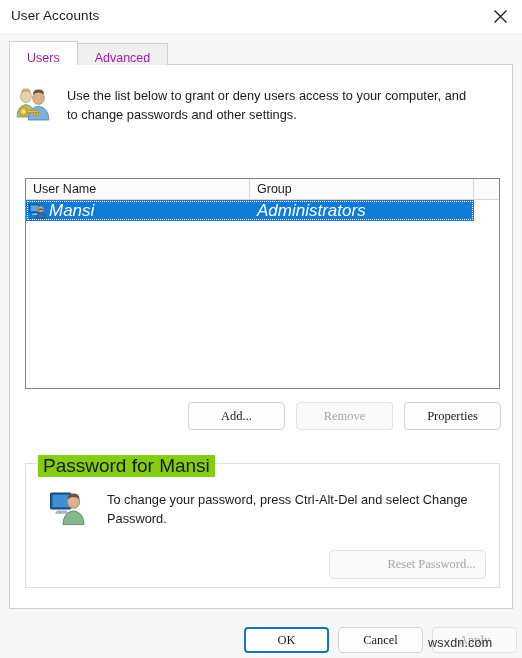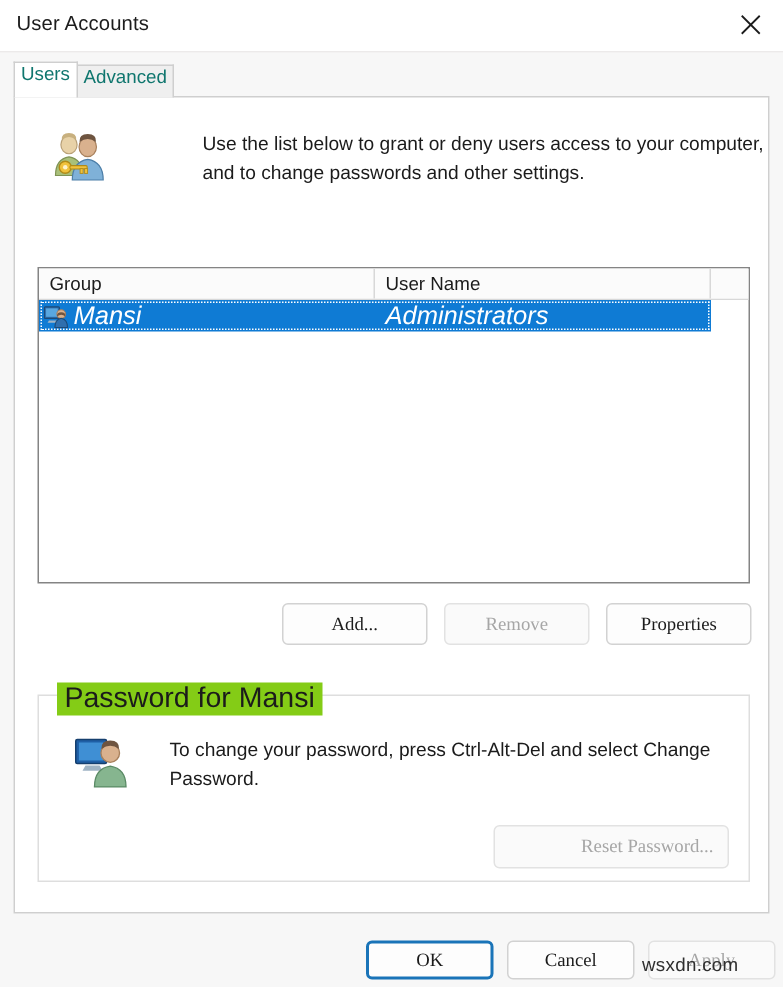--- a/index.html
+++ b/index.html
@@ -57,25 +57,25 @@
   #tabstrip {
     position: absolute;
     left: 9px; top: 42px;
     height: 23px;
     display: flex;
     align-items: flex-end;
     z-index: 4;
   }
   .tab {
     height: 22px;
-    padding: 0 4px;
-    display: flex;
-    align-items: flex-start;
+    padding: 0 17px;
+    display: flex;
+    align-items: flex-end;
     font-size: 12.5px;
-    color: #0f766e;
+    color: #a21caf;
     border: 1px solid #cfcfcf;
     border-bottom: none;
     box-sizing: border-box;
     background: #efefef;
     cursor: default;
     position: relative;
   }
   .tab.active {
     background: #ffffff;
     border-color: #cfcfcf;
@@ -94,25 +94,24 @@
     background: #ffffff;
     border: 1px solid #cfcfcf;
     border-top: 1px solid #cfcfcf;
     box-sizing: border-box;
     z-index: 1;
   }
 
   
   #intro {
     position: absolute;
-    left: 23px;
+    left: 3px;
     top: 21px;
     width: 480px;
     display: flex;
-    gap: 48px;
   }
   #intro-icon {
     width: 46px;
     flex: 0 0 46px;
     height: 40px;
     position: relative;
   }
   #intro-text {
     margin-left: 8px;
     font-size: 12.8px;
@@ -245,21 +244,21 @@
     display: flex;
     width: 430px;
   }
   #pw-icon {
     width: 40px;
     flex: 0 0 40px;
     height: 38px;
     position: relative;
   }
   #pw-text {
-    margin-left: 24px;
+    margin-left: 18px;
     font-size: 12.8px;
     line-height: 19px;
     color: #1b1b1b;
     width: 375px;
   }
   #btn-reset {
     position: absolute;
     left: 303px;
     top: 86px;
     width: 157px;
@@ -328,22 +327,22 @@
           <rect x="20.4" y="26.4" width="2" height="3.2" fill="#f0c23c" stroke="#b08a18" stroke-width="0.6"></rect>
           <rect x="23.4" y="26.4" width="2" height="3.2" fill="#f0c23c" stroke="#b08a18" stroke-width="0.6"></rect>
         </svg>
       </div>
       <div id="intro-text">Use the list below to grant or deny users access to your computer, and to change passwords and other settings.</div>
     </div>
 
 
     <div id="listview">
       <div id="list-header">
+        <div class="col-head c1">User Name</div>
         <div class="col-head c2">Group</div>
-        <div class="col-head c1">User Name</div>
         <div class="col-head c3"></div>
       </div>
       <div id="list-body">
         <div class="list-row selected">
           <div class="cell c1">
             <span class="row-icon">
               <svg width="17" height="16" viewBox="0 0 17 16" aria-hidden="true">
                 <rect x="0.6" y="1.6" width="10" height="7.6" rx="0.6" fill="#2f6fae" stroke="#1d4a77" stroke-width="0.8"></rect>
                 <rect x="1.7" y="2.6" width="7.8" height="5.6" fill="#59a7e0"></rect>
                 <path d="M3.6 10.6 h5.2 l0.9 1.5 h-7z" fill="#9fb3c4"></path>

